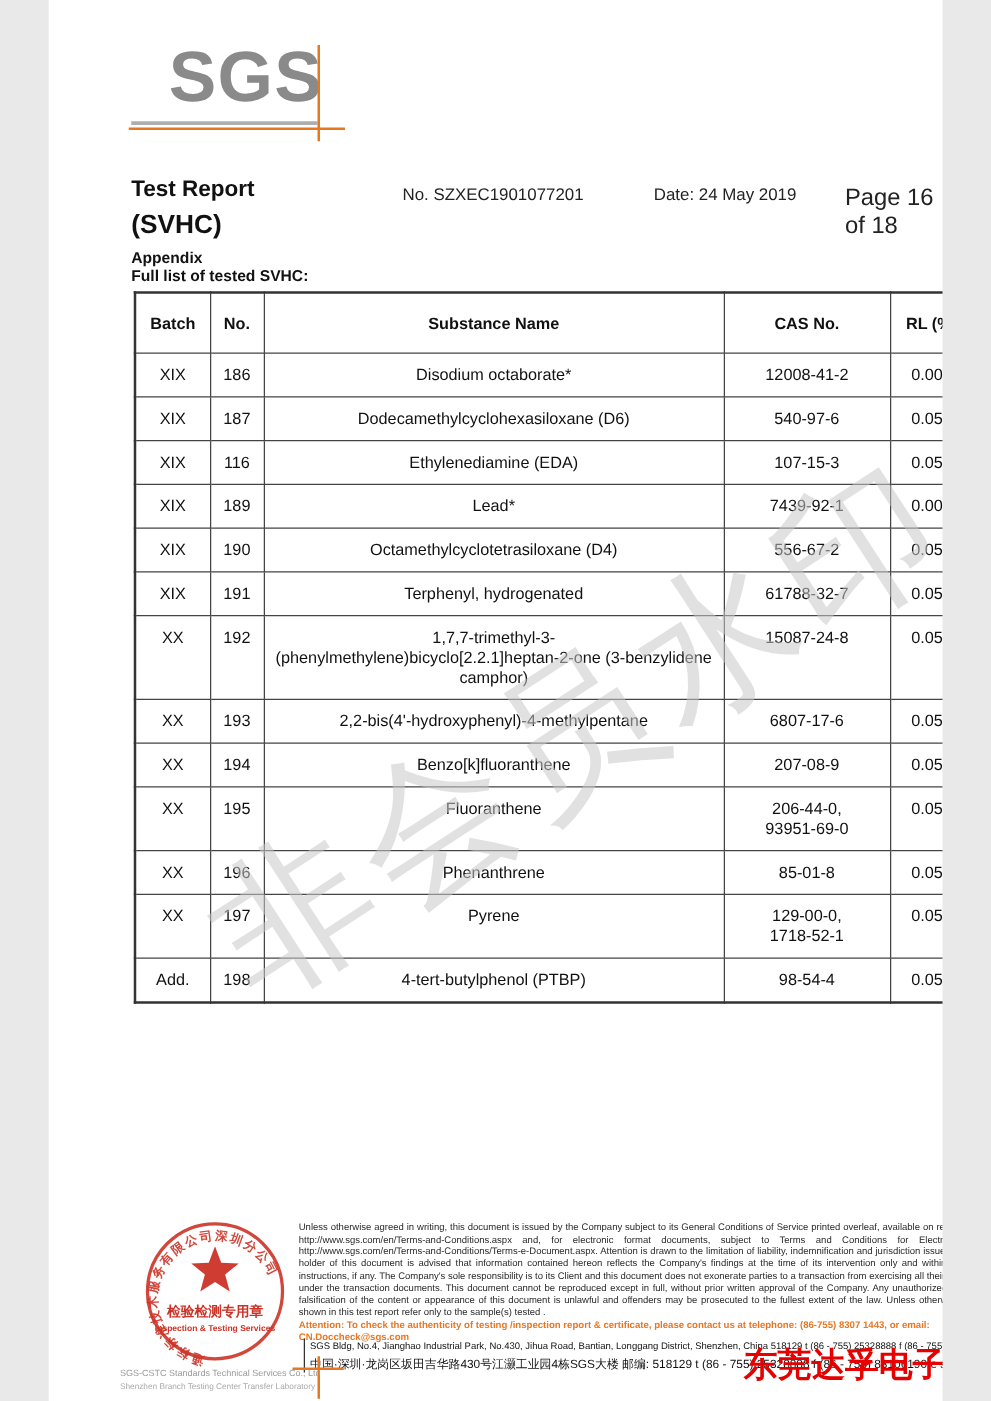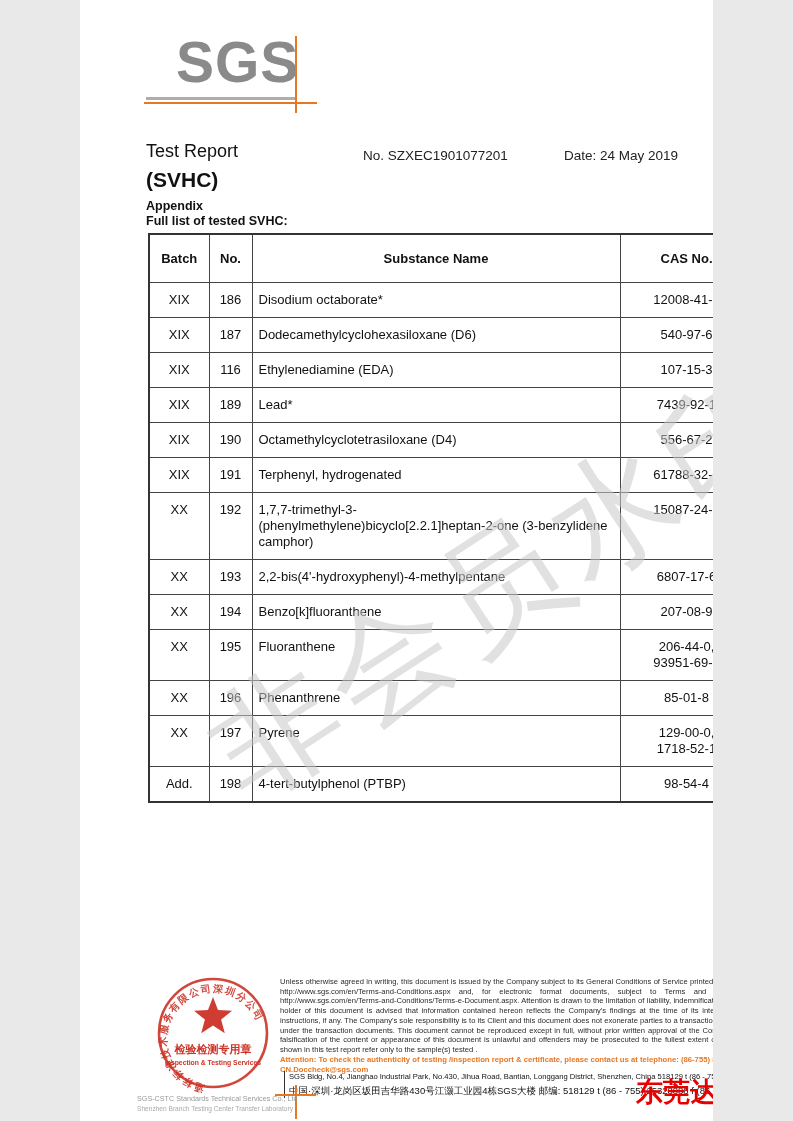--- a/index.html
+++ b/index.html
@@ -1,51 +1,51 @@
 <!DOCTYPE html>
 <html style="--accent: #e87722;"><head>
 <meta charset="utf-8">
 <style>
   * { margin:0; padding:0; box-sizing:border-box; }
   html,body { background:#e9e9e9; }
   body { font-family:"Liberation Sans", sans-serif; }
   .page {
-    position:relative; width:633px; height:1121px; margin:0 auto;
+    position:relative; width:715px; height:1121px; margin:0 auto;
     background:#ffffff; overflow:hidden;
   }
   .abs { position:absolute; }
 
   
   .logo-text { left:96px; top:34px; font-size:57px; font-weight:800;
                color:#8a8a8a; letter-spacing:1px; line-height:1; }
   .logo-underline { left:66px; top:97px; width:149px; height:3px; background:#aeaeae; }
   .logo-cross-v { left:215px; top:36px; width:2px; height:77px; background:var(--accent,#e87722); }
   .logo-cross-h { left:64px; top:102px; width:173px; height:2px; background:var(--accent,#e87722); }
 
   
-  .title { left:66px; top:141px; font-size:18px; font-weight:normal; color:#111; }
+  .title { left:66px; top:141px; font-size:18px; font-weight:bold; color:#111; }
   .subtitle { left:66px; top:168px; font-size:21px; font-weight:bold; color:#111; }
   .report-no { left:283px; top:148px; font-size:13.5px; color:#222; }
   .date-label { left:484px; top:148px; font-size:13.5px; color:#222; }
   .page-label { left:637px; top:148px; font-size:19px; color:#222; }
   .appendix { left:66px; top:199px; font-size:12.5px; font-weight:bold; color:#111; }
   .full-list { left:66px; top:214px; font-size:12.5px; font-weight:bold; color:#111; }
 
   
   .svhc-table-wrap { left:68px; top:233px; width:671px; }
   table.svhc { width:100%; border-collapse:collapse; border:2px solid #333;
                font-size:13px; color:#111; table-layout:fixed; }
   table.svhc th, table.svhc td { border:1px solid #444; }
   table.svhc th { font-weight:bold; text-align:center; padding:16px 4px; }
   table.svhc td { padding:9px 6px; vertical-align:top; }
   .col-batch { width:60px; } .col-no { width:43px; } .col-sub { width:368px; }
   .col-cas { width:133px; } .col-rl { width:67px; }
   td.c { text-align:center; }
   td.sub, td.cas { white-space:pre-line; }
-  td.sub { text-align:left; line-height:16px; }
+  td.sub { text-align:center; line-height:16px; }
   td.cas { line-height:16px; }
 
   
   .watermark {
     left:425px; top:585px; transform:translate(-50%,-50%) rotate(-33deg);
     font-size:126px; letter-spacing:8px; white-space:nowrap;
     color:#c9c9c9; opacity:.55; z-index:6; pointer-events:none; font-weight:500;
   }
 
   

